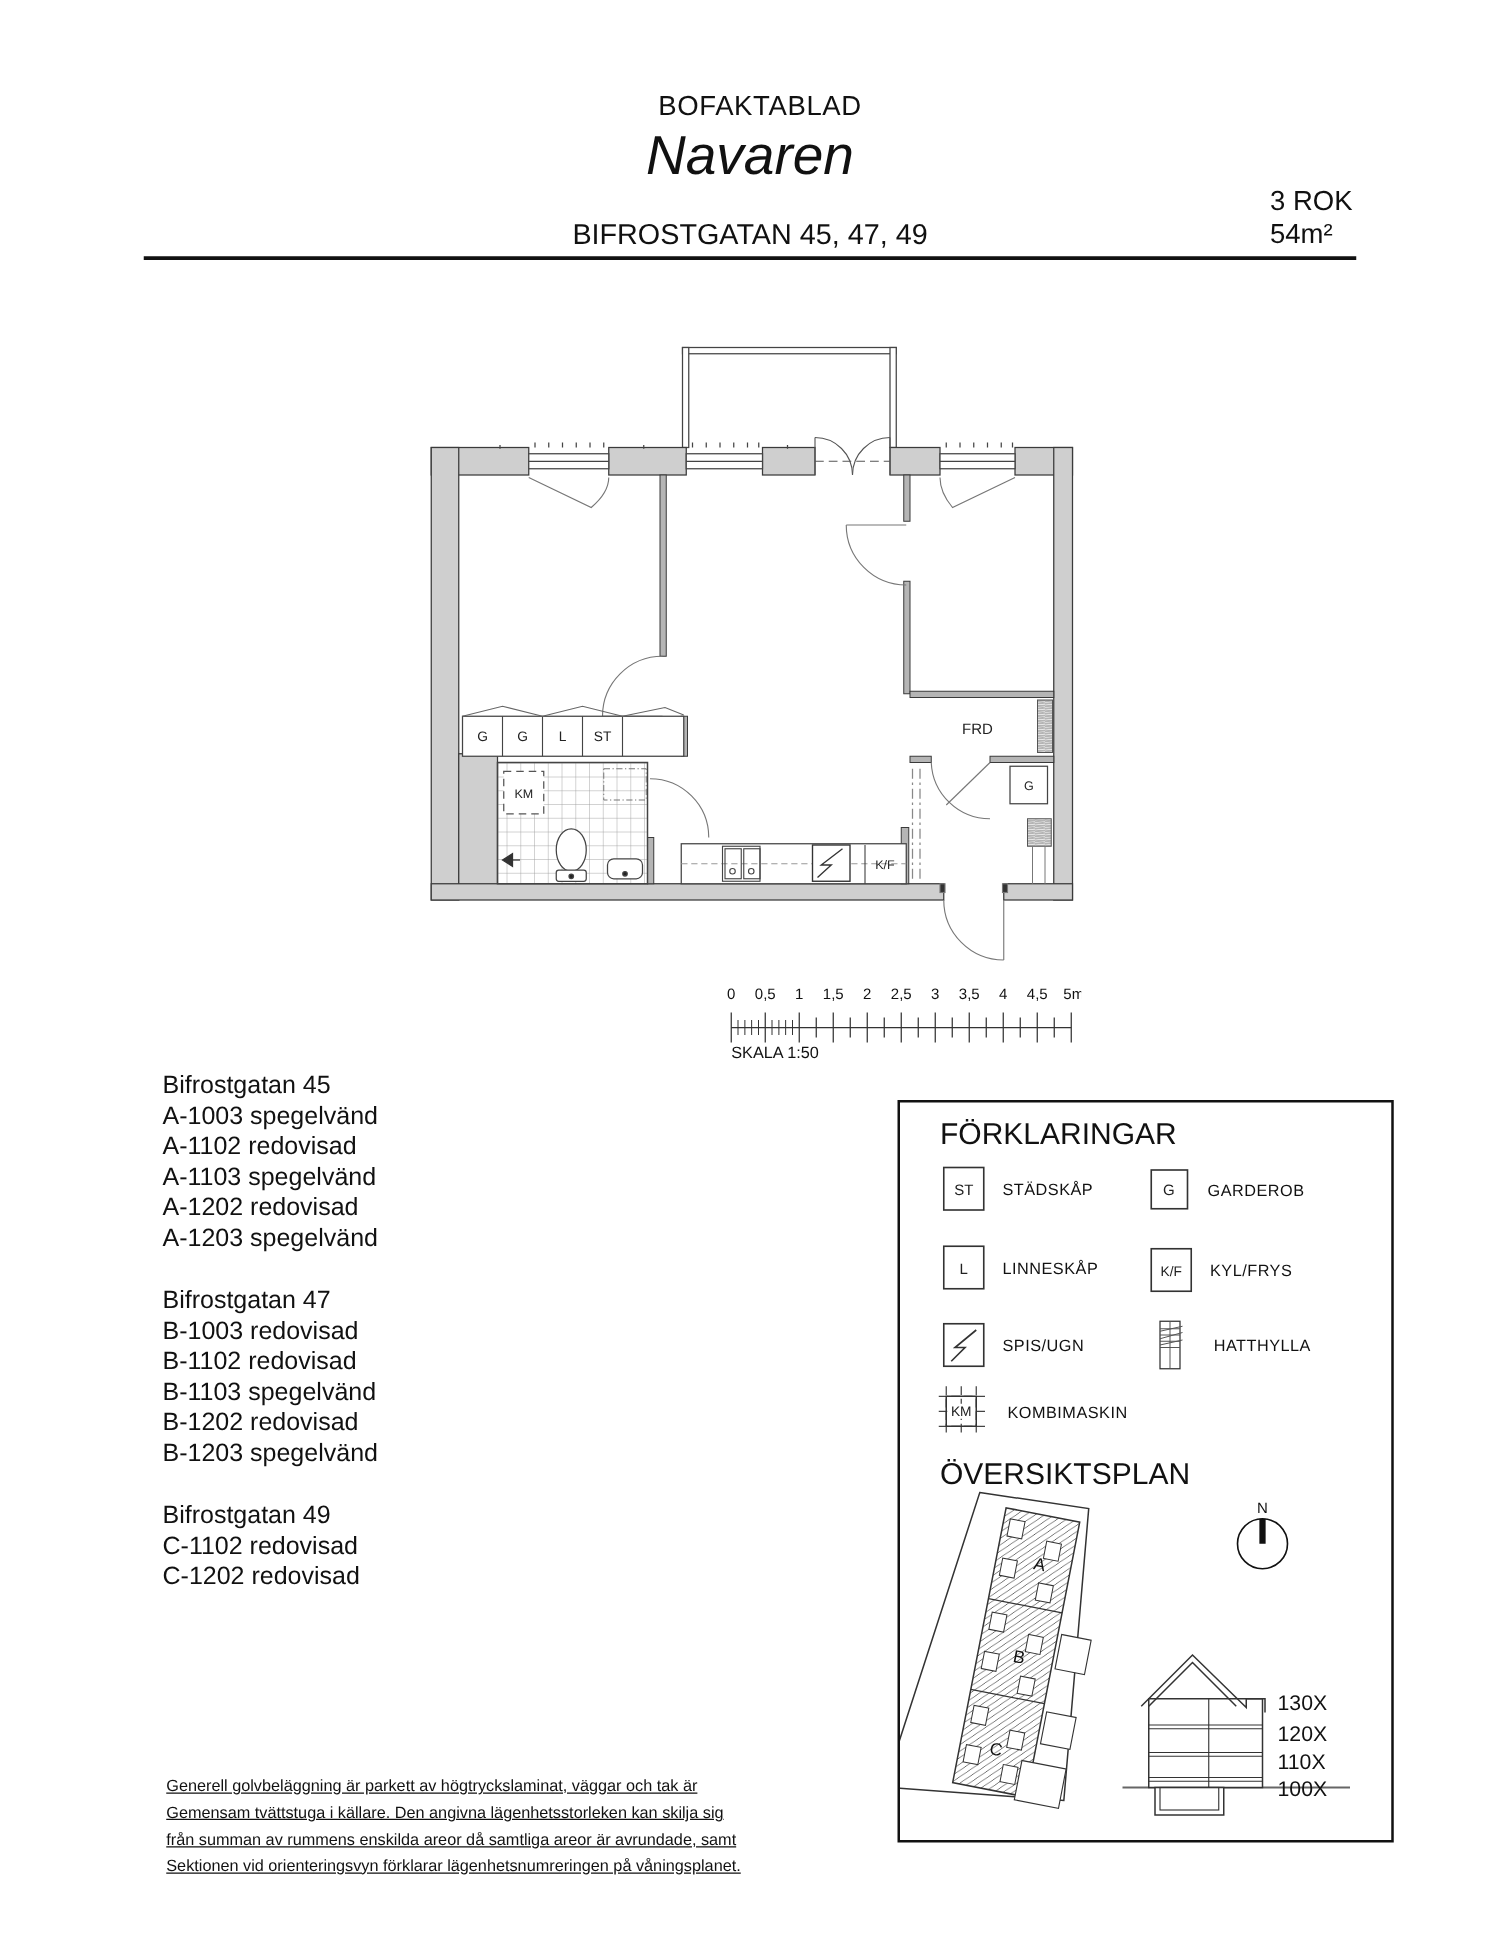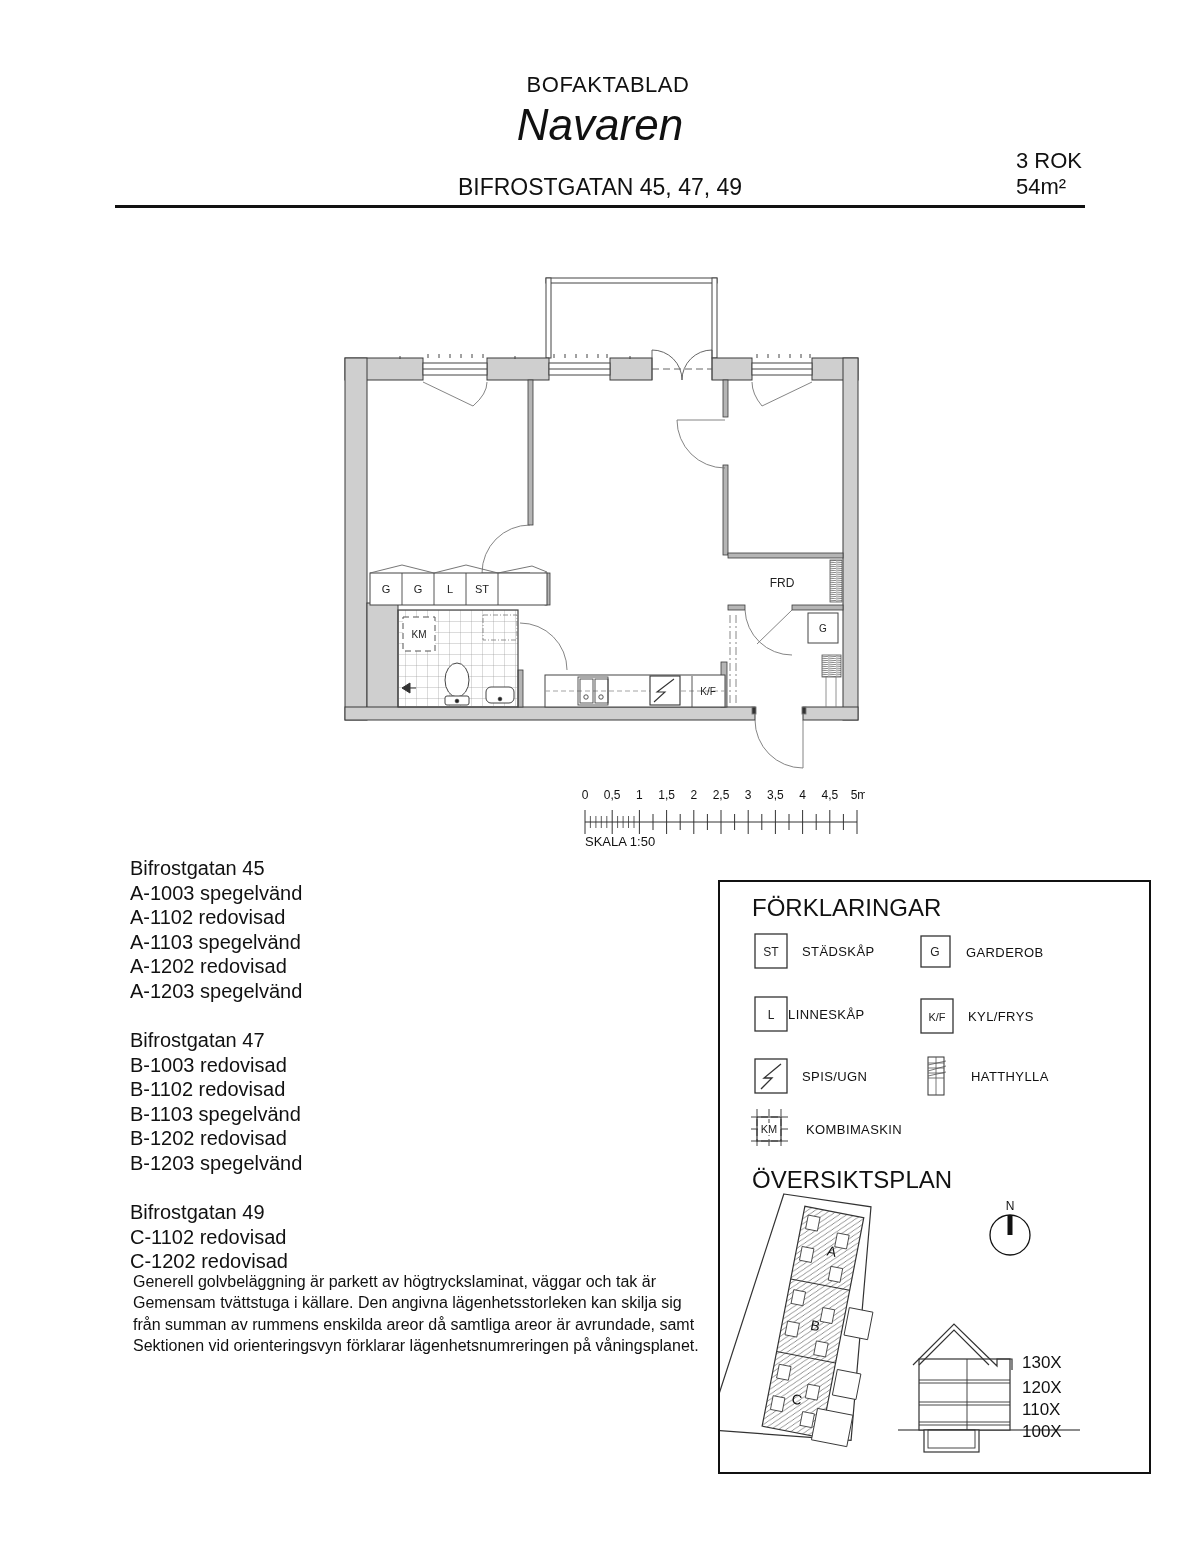--- a/index.html
+++ b/index.html
@@ -7,22 +7,22 @@
   .abs{position:absolute;}
   .center{left:0;right:0;text-align:center;}
   .doc-type{top:72px;font-size:22px;letter-spacing:.5px;padding-left:16px;}
   .title{top:100px;font-size:44px;font-style:italic;}
   .address{top:174px;font-size:23px;}
   .rok{left:1016px;top:148px;font-size:22px;}
   .area{left:1016px;top:174px;font-size:22px;}
   .rule{left:115px;top:205px;width:970px;height:3px;background:#111;}
   .listings{left:130px;top:856px;font-size:20px;line-height:24.5px;}
   .listing-group{margin-bottom:25px;}
-  .footer-text{left:133px;top:1271px;font-size:16px;line-height:21.3px;}
-  .legend-box{left:718px;top:880px;width:433px;height:594px;border:2.5px solid #111;box-sizing:border-box;}
+  .footer-text{left:133px;top:1418px;font-size:13px;line-height:21.3px;text-decoration:underline;}
+  .legend-box{left:718px;top:880px;width:397px;height:594px;border:2.5px solid #111;box-sizing:border-box;}
   .legend-title{left:32px;top:12px;font-size:24px;}
   .ov-title{left:32px;top:284px;font-size:24px;}
   .lgd-row{position:absolute;display:flex;align-items:center;}
   .lgd-label{font-size:13px;letter-spacing:.4px;}
   svg text{font-family:"Liberation Sans",sans-serif;}
 </style>
 </head>
 <body>
 
 <div class="abs center doc-type">BOFAKTABLAD</div>
@@ -251,21 +251,21 @@
       <text x="15" y="21" font-size="12" text-anchor="middle" fill="#222">G</text>
     </svg>
     <span class="lgd-label" style="margin-left:14px">GARDEROB</span>
   </div>
 
   <div class="lgd-row" style="left:34px;top:113px">
     <svg width="34" height="38">
       <rect x="1" y="2" width="32" height="34" fill="#fff" stroke="#333" stroke-width="1.3"></rect>
       <text x="17" y="24" font-size="12" text-anchor="middle" fill="#222">L</text>
     </svg>
-    <span class="lgd-label" style="">LINNESKÅP</span>
+    <span class="lgd-label" style="margin-left:14px">LINNESKÅP</span>
   </div>
   <div class="lgd-row" style="left:200px;top:115px">
     <svg width="34" height="38">
       <rect x="1" y="2" width="32" height="34" fill="#fff" stroke="#333" stroke-width="1.3"></rect>
       <text x="17" y="24" font-size="11" text-anchor="middle" fill="#222">K/F</text>
     </svg>
     <span class="lgd-label" style="margin-left:14px">KYL/FRYS</span>
   </div>
 
   <div class="lgd-row" style="left:34px;top:175px">

